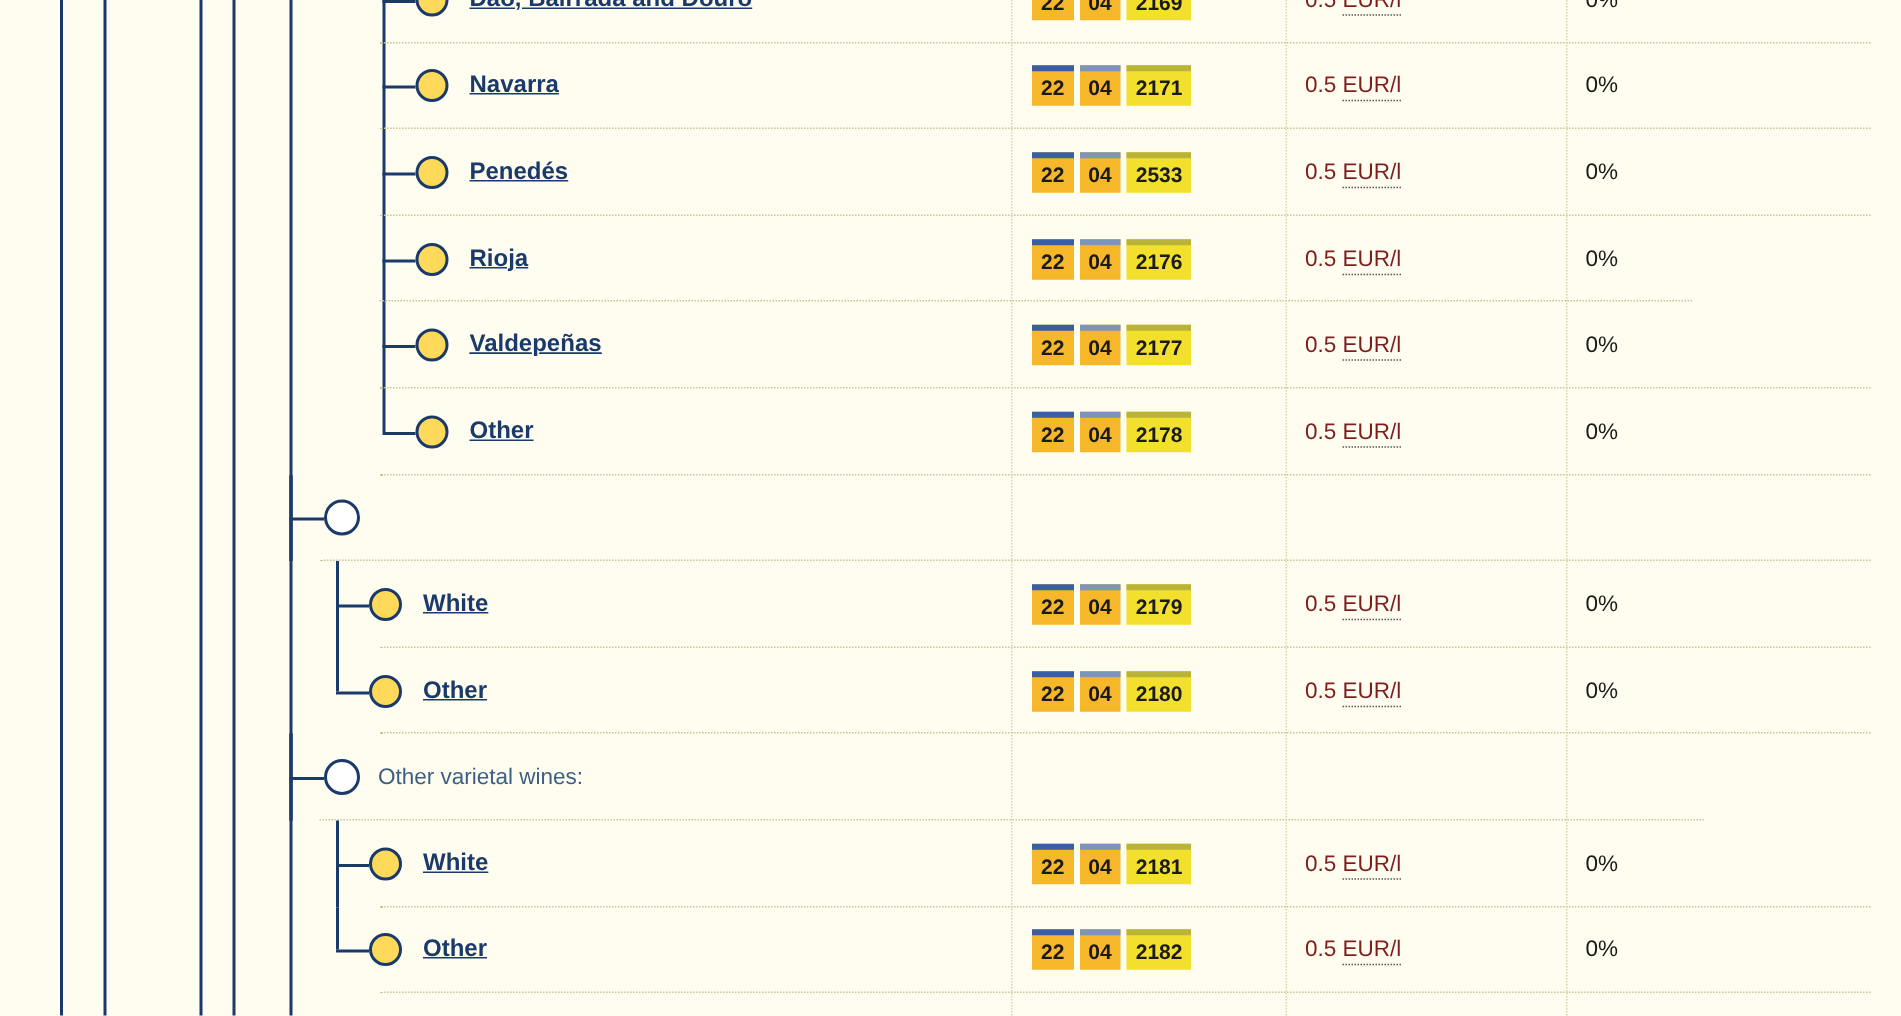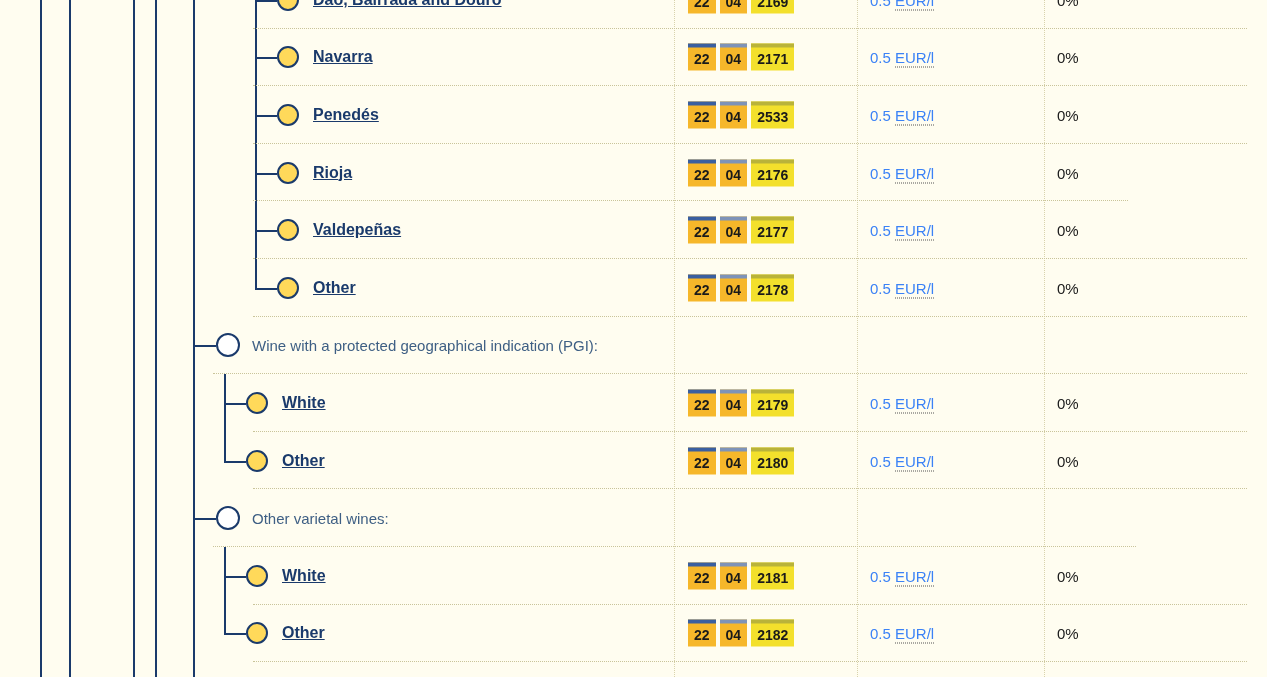--- a/index.html
+++ b/index.html
@@ -142,21 +142,21 @@
   }
   .code.c1 { background: #f6b72a; }
   .code.c2 { background: #f6b72a; border-top-color: #7e93b8; }
   .code.c3 { background: #f3e02c; border-top-color: #b9b33a; min-width: 42px; }
 
   .unit {
     position: absolute;
     top: 50%;
     transform: translateY(-50%);
     left: 870px;
-    color: #3b82f6;
+    color: #7f1d1d;
     font-size: 15px;
   }
   .unit .dotted {
     border-bottom: 1px dotted #555;
     padding-bottom: 1px;
   }
   .rate {
     position: absolute;
     top: 50%;
     transform: translateY(-50%);
@@ -286,21 +286,20 @@
         <div class="rate">0%</div>
         <div class="row-underline"></div>
       </div>
       <div class="row group" style="position: absolute; left: 0px; top: 316.6px; width: 1267px; height: 57.6px;">
         <div class="connector" style="left: 0px; width: 1267px;">
           <div class="v" style="left: 193px;"></div>
           <div class="h" style="left: 193px; width: 23px;"></div>
           <div class="v" style="left: 193px;"></div>
         </div>
         <div class="bullet node" style="left: 216px;"></div>
-        <div class="label plain" style="left: 252px;"><span>Wine with a protected geographical indication (PGI):</span></div>
         <div class="row-underline"></div>
       </div>
       <div class="row leaf-row" style="position: absolute; left: 0px; top: 374.2px; width: 1267px; height: 57.6px;">
         <div class="connector" style="left: 0px; width: 1267px;">
           <div class="v" style="left: 224px;"></div>
           <div class="h" style="left: 224px; width: 22px;"></div>
         </div>
         <div class="bullet leaf" style="left: 246px;"></div>
         <div class="label" style="left: 282px;"><a>White</a></div>
         <div class="codes">

